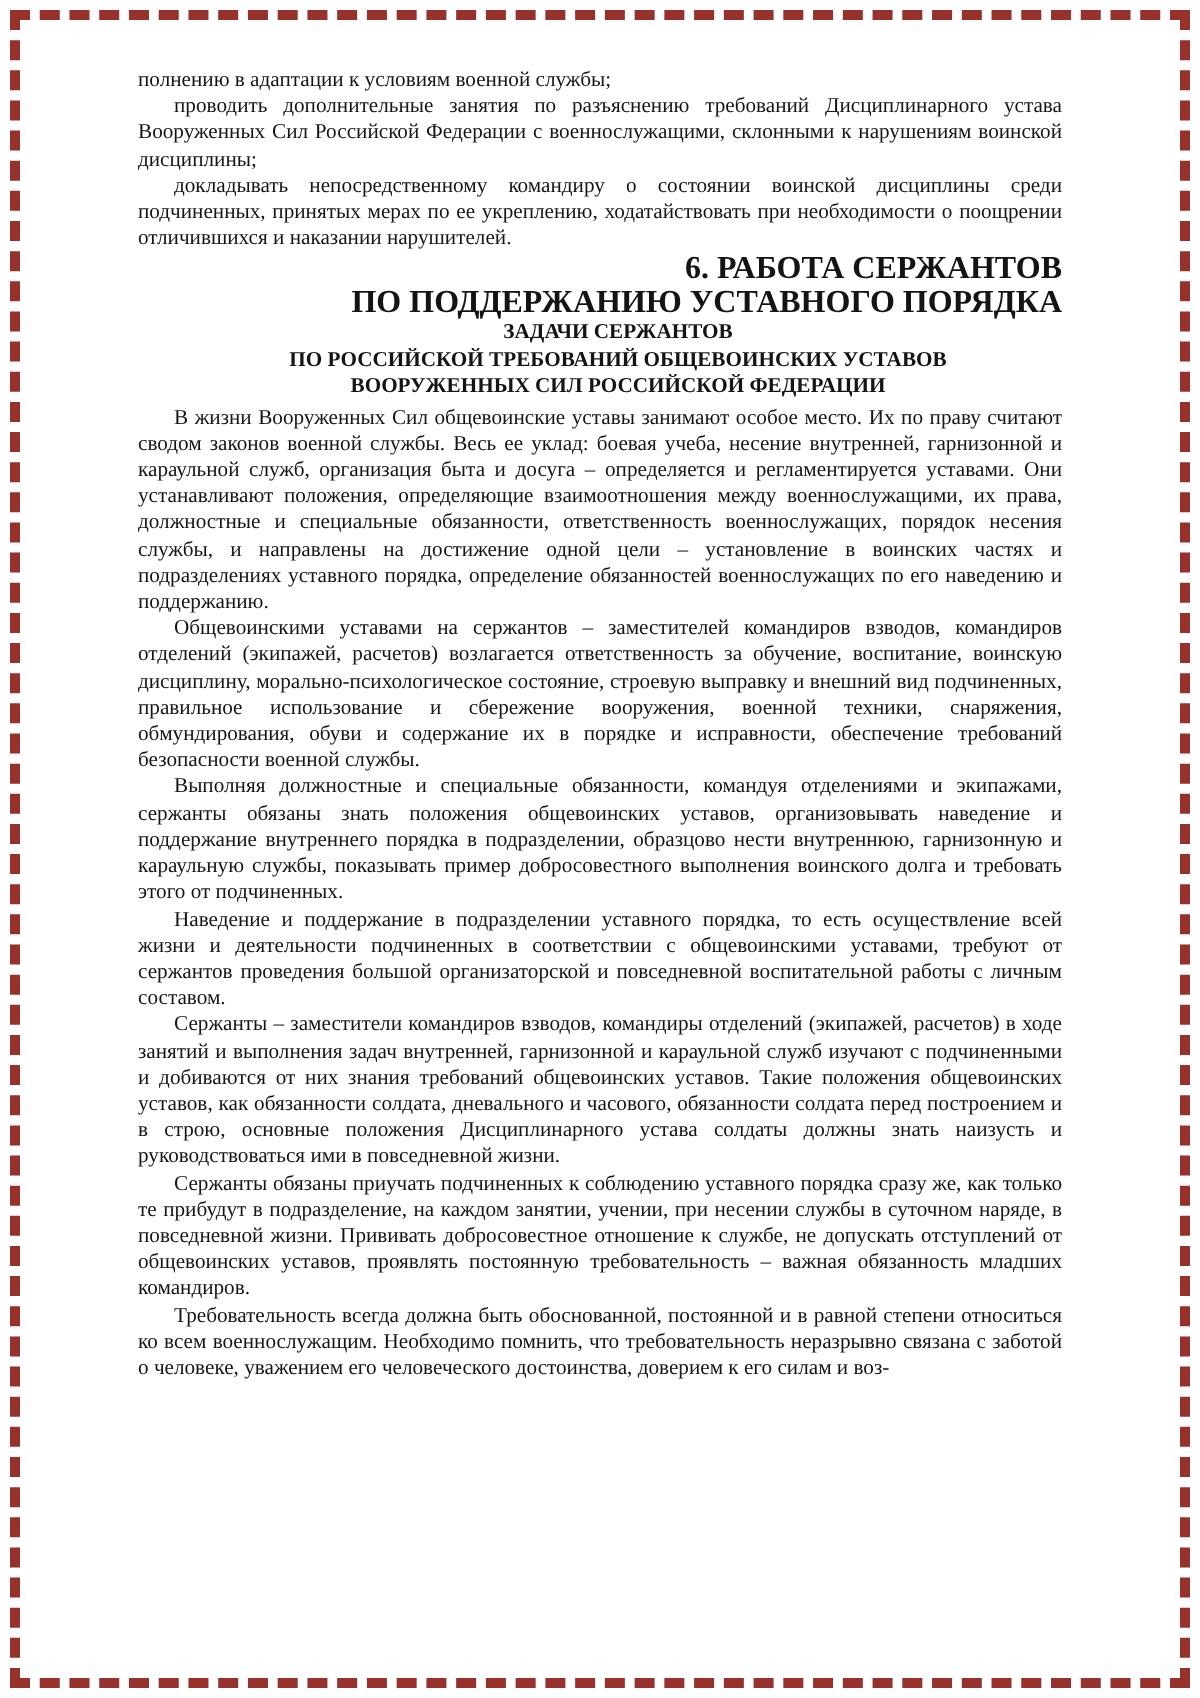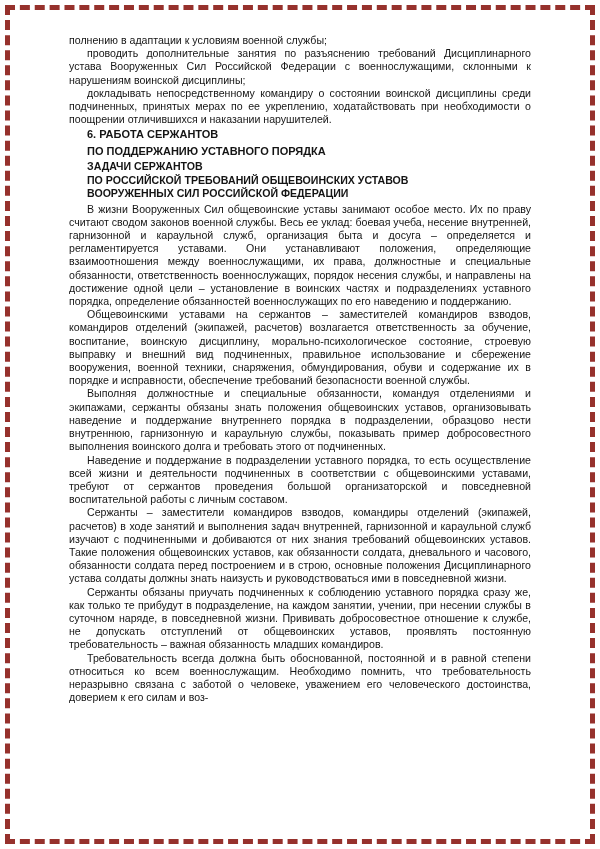--- a/index.html
+++ b/index.html
@@ -8,21 +8,21 @@
     background: #e8e8e8;
   }
   .page {
     position: relative;
     width: 600px;
     height: 849px;
     margin: 0 auto;
     background: #ffffff;
     box-sizing: border-box;
     overflow: hidden;
-    font-family: Liberation Sans, sans-serif;
+    font-family: Liberation Serif, serif;
     color: #141414;
   }
   .border-frame {
     position: absolute;
     top: 5px; left: 5px; right: 5px; bottom: 5px;
     border-width: 5px;
     border-style: dashed;
     pointer-events: none;
   }
   .content {
@@ -36,28 +36,29 @@
   }
   .content p {
     margin: 0;
     text-indent: 18px;
   }
   .content p.no-indent {
     text-indent: 0;
   }
   .chapter-title {
     margin: 16px 0 0 0;
-    text-align: left;
+    text-align: right;
     font-weight: bold;
-    font-size: 11px;
+    font-size: 16px;
     line-height: 17px;
     text-indent: 0;
   }
   .section-title {
     margin: 15px 0 0 0;
+    text-align: center;
     font-weight: bold;
     font-size: 10.6px;
     line-height: 13.4px;
     text-indent: 0;
   }
   .section-title + .body-start {
     margin-top: 2px;
   }
 </style>
 </head>

